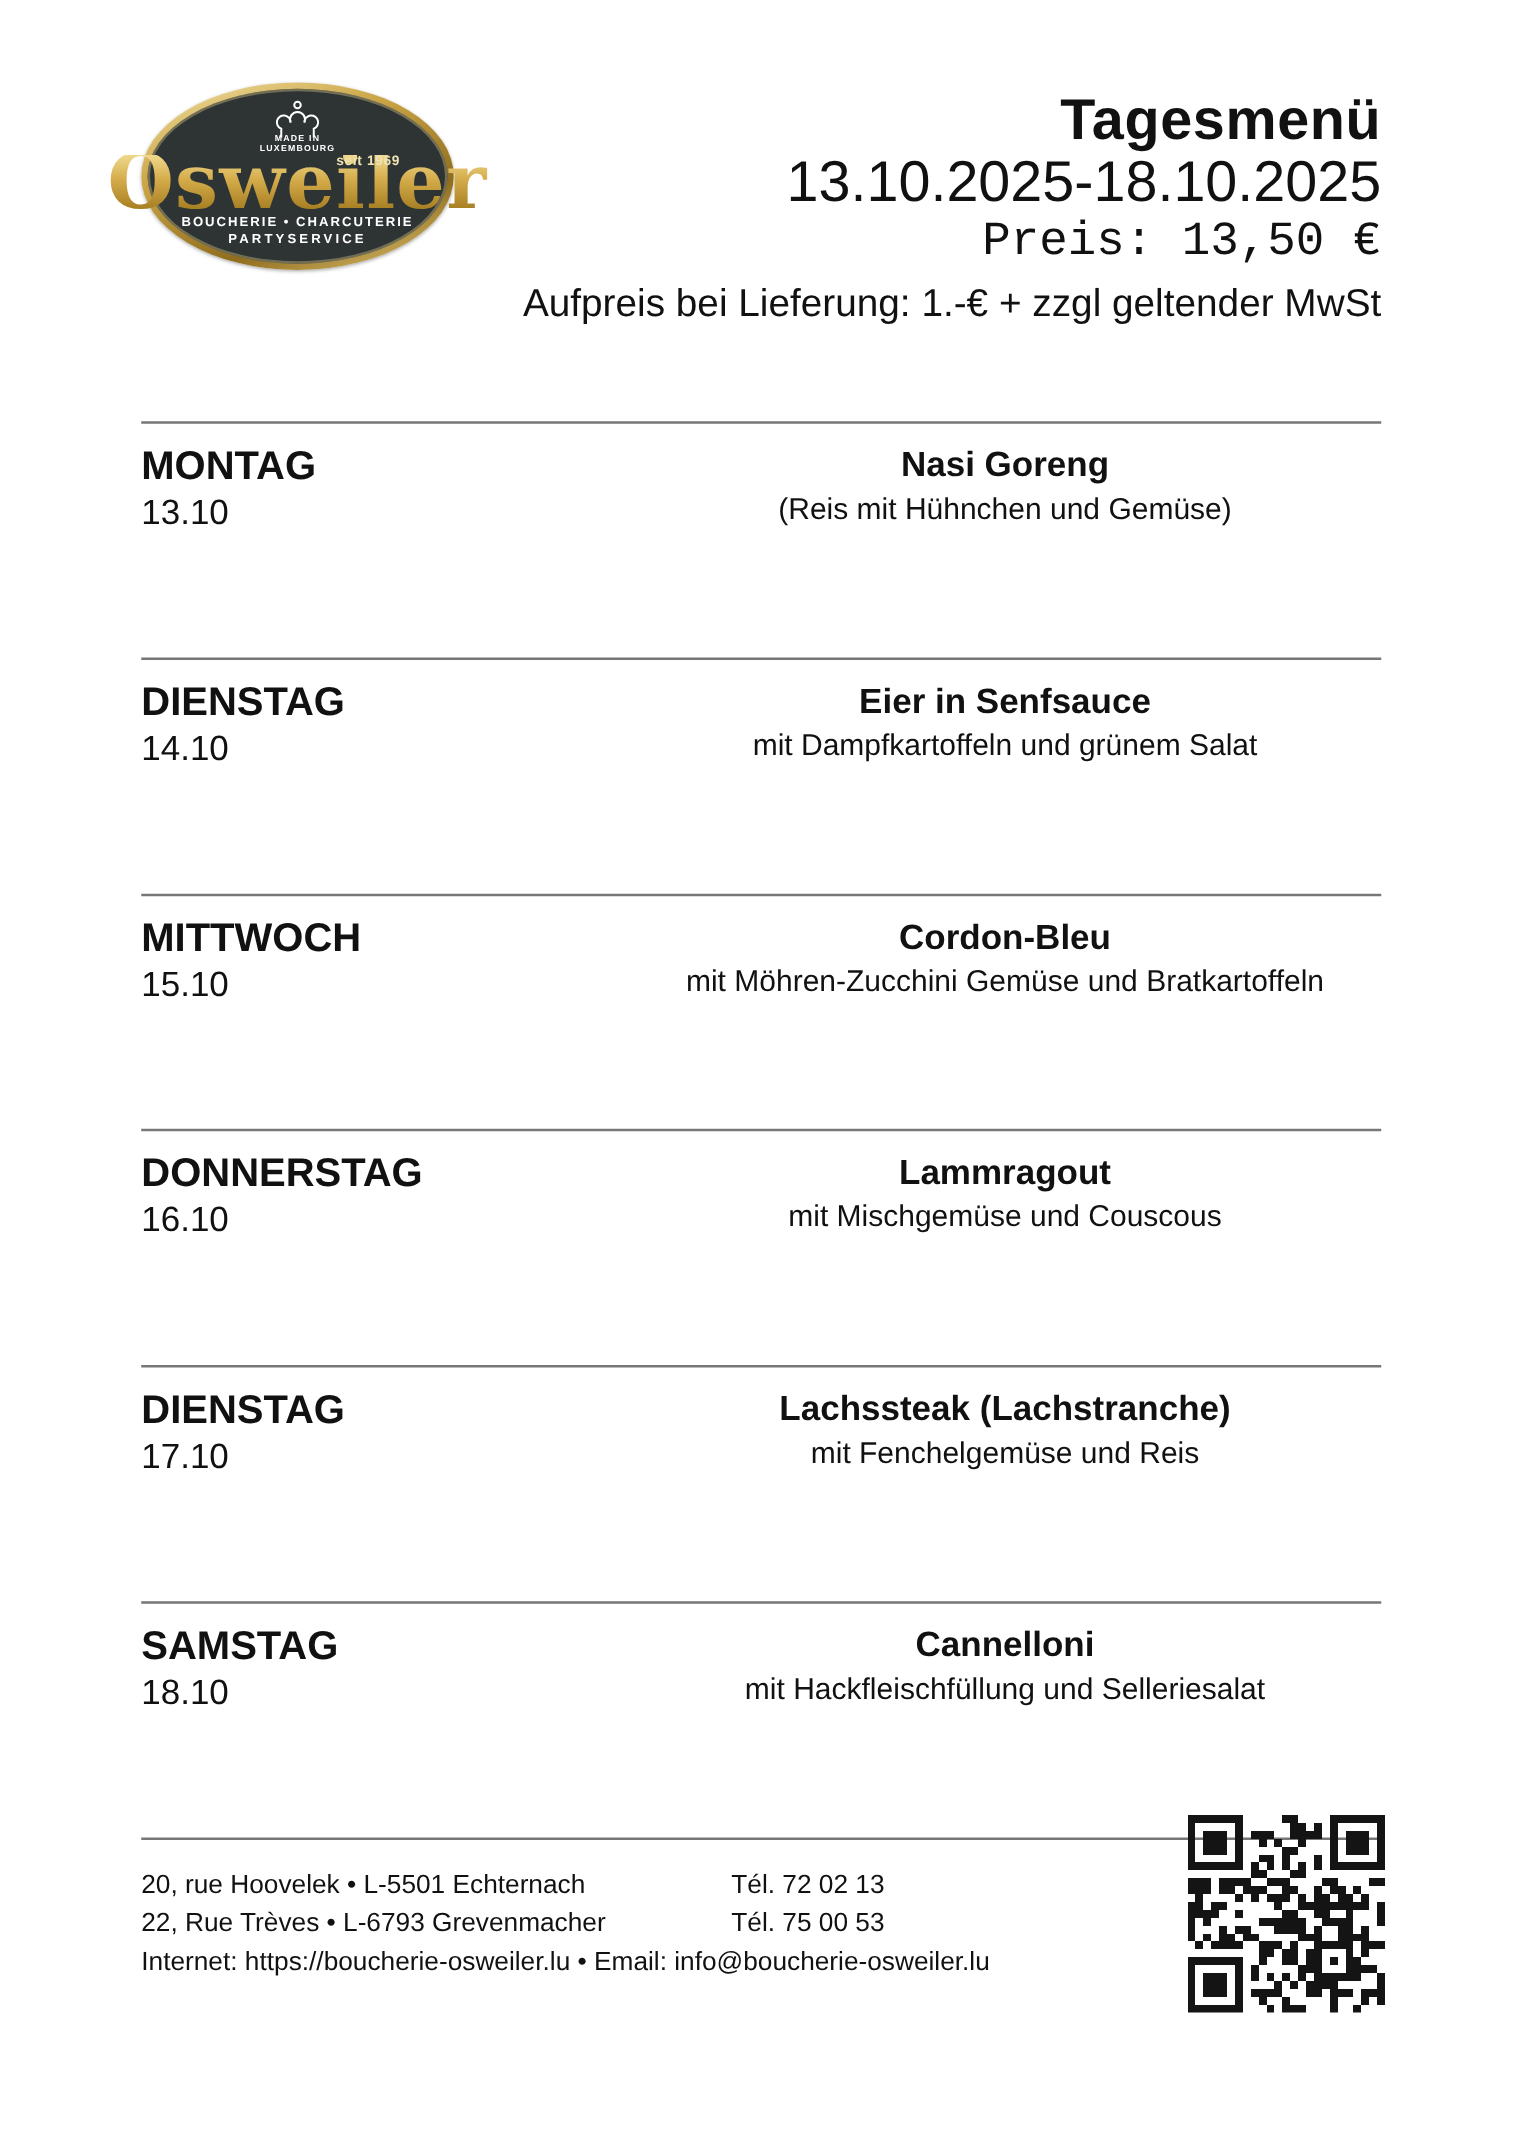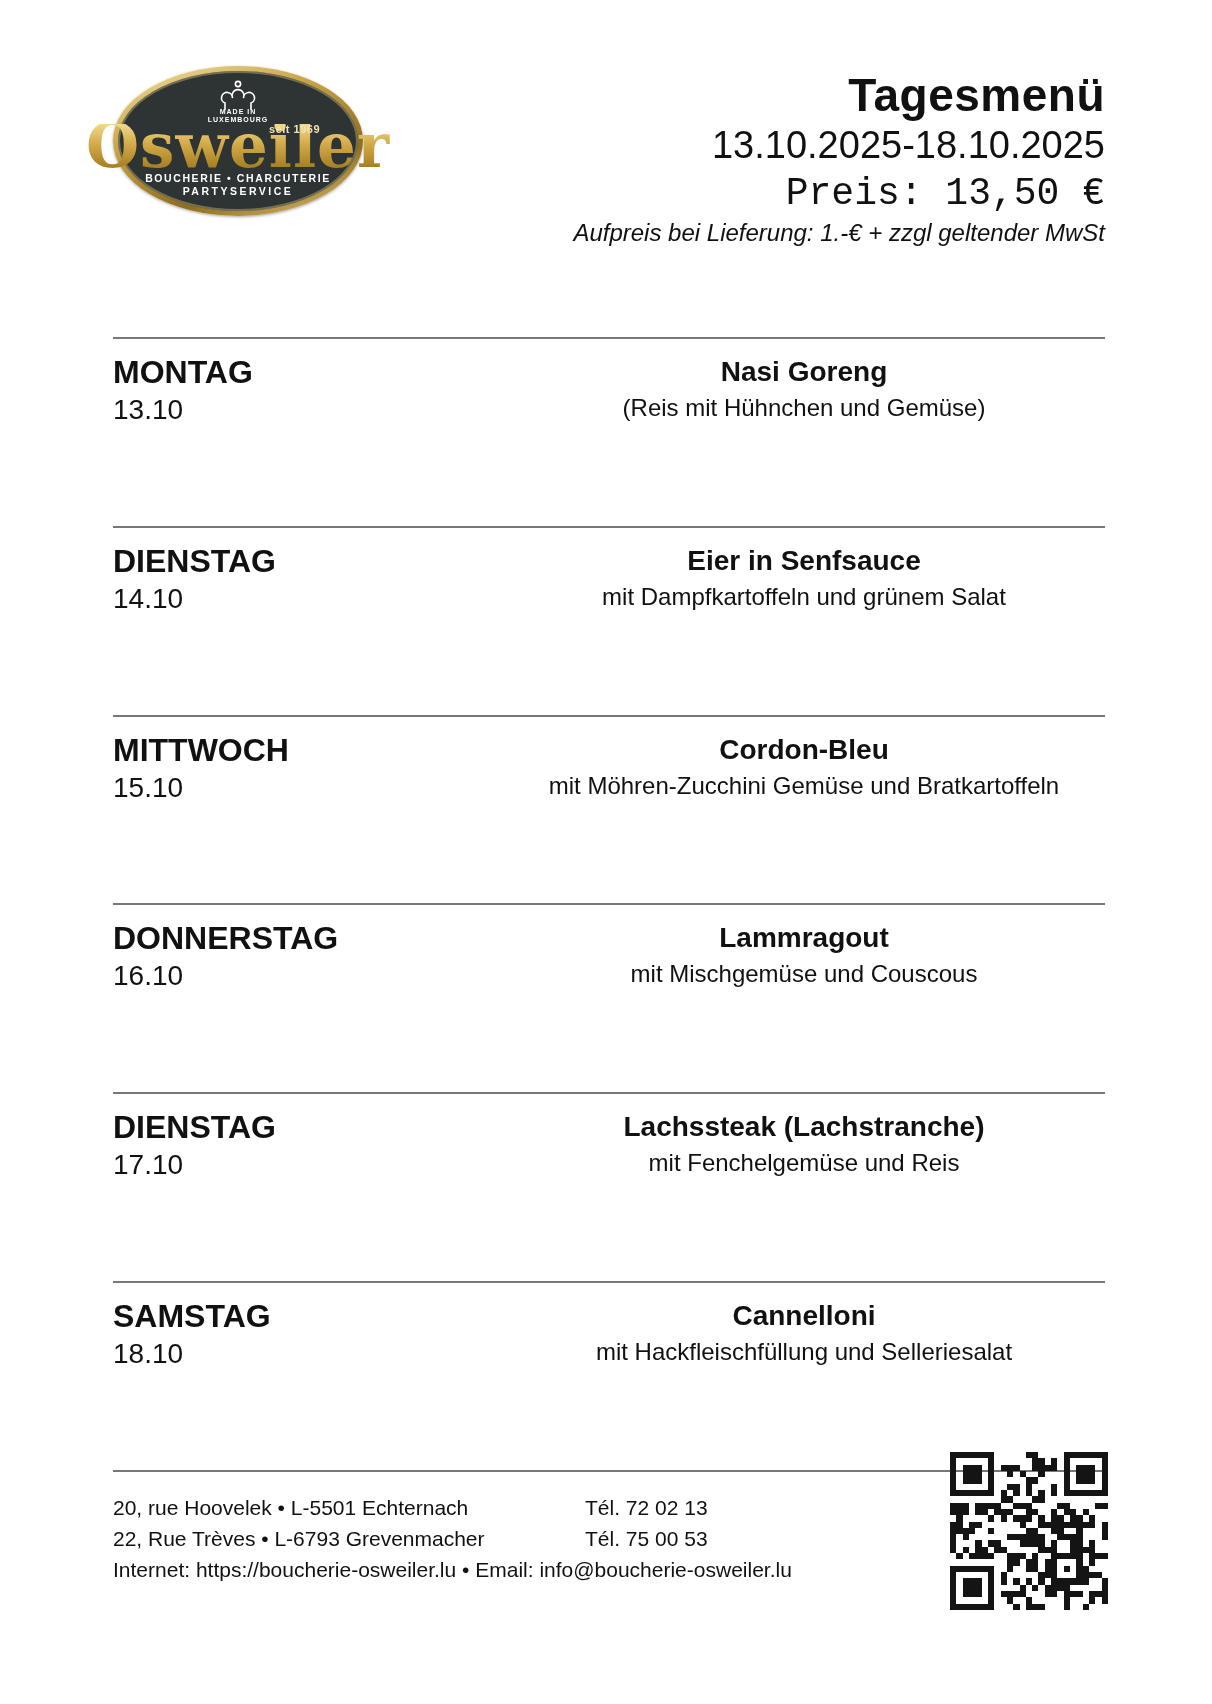--- a/index.html
+++ b/index.html
@@ -54,23 +54,23 @@
     color:#ffffff;font-size:10.5px;font-weight:bold;letter-spacing:2.5px;
     margin-top:1px;line-height:12px;
   }
 
   
   .header{
     position:absolute;top:70px;right:107px;
     text-align:right;
   }
   .title{font-size:46px;font-weight:bold;line-height:50px;letter-spacing:.5px;}
-  .daterange{font-size:38px;line-height:50px;font-weight:normal;}
+  .daterange{font-size:46px;line-height:50px;font-weight:normal;}
   .price{font-size:38px;line-height:48px;font-weight:normal;font-family:Liberation Mono, monospace;}
-  .note{font-size:24px;line-height:30px;margin-top:0;font-weight:normal;font-style:italic;}
+  .note{font-size:31px;line-height:30px;margin-top:10px;font-weight:normal;}
 
   
   .menu{
     position:absolute;left:113px;top:337px;width:992px;
   }
   .day-row{
     border-top:2px solid #777777;
     height:169.8px;
     display:flex;
     padding-top:17px;box-sizing:content-box;

